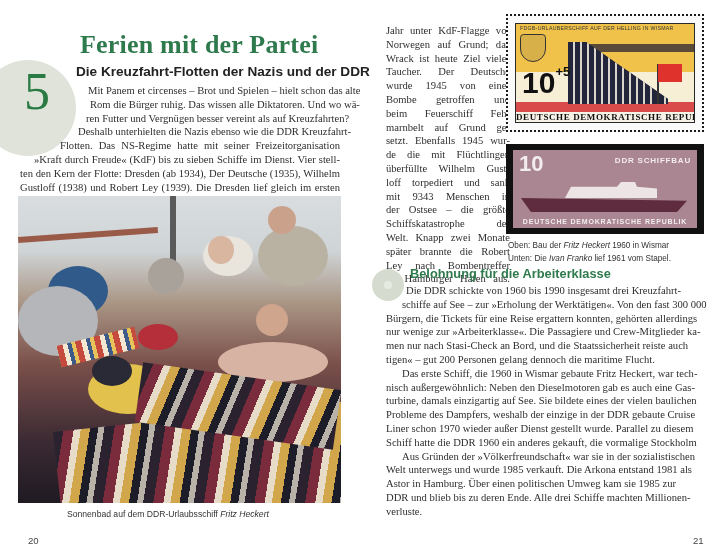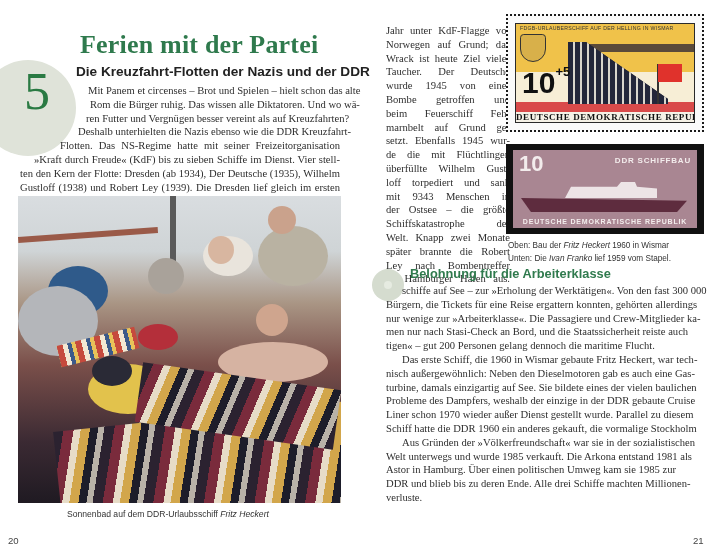--- a/index.html
+++ b/index.html
@@ -50,21 +50,21 @@
   .photo .blanket {
     position: absolute;
     background: repeating-linear-gradient(105deg, #2b2230 0 10px, #7a2b3c 10px 20px, #e7dcc7 20px 27px, #d2a64b 27px 36px, #1d1d2a 36px 44px, #b9b2a8 44px 50px);
   }
   .photo-caption {
     position: absolute; left: 44px; top: 509px; white-space: nowrap;
     font-family: "Liberation Sans", "DejaVu Sans", sans-serif; font-size: 8.6px; color: #333; margin-left: 23px;
   }
   .photo-caption i { font-style: italic; }
   .page-num-left {
-    position: absolute; left: 8px; top: 535px;
+    position: absolute; left: 28px; top: 535px;
     font-family: "Liberation Sans", "DejaVu Sans", sans-serif; font-size: 9.6px; color: #444;
   }
 
   .col-text {
     position: absolute; left: 26px; top: 24px; width: 124px;
     font-size: 10.6px; line-height: 13.8px; color: #2e2e2e;
   }
   .col-text .ln { display: block; white-space: nowrap; text-align: justify; text-align-last: justify; }
 
   .stamp1 {
@@ -212,27 +212,28 @@
       <div class="value">10</div>
       <div class="top-text">DDR SCHIFFBAU</div>
       <div class="super"></div>
       <div class="hull"></div>
       <div class="bottom-text">DEUTSCHE DEMOKRATISCHE REPUBLIK</div>
     </div>
   </div>
 
   <div class="stamp-caption">
     <div><span>Oben: Bau der </span><i>Fritz Heckert</i><span> 1960 in Wismar</span></div>
-    <div><span>Unten: Die </span><i>Ivan Franko</i><span> lief 1959 vom Stapel.</span></div>
+    <div><span>Unten: Die </span><i>Ivan Franko</i><span> lief 1961 vom Stapel.</span></div>
   </div>
 
   <div class="section-circle"></div>
   <h3 class="section-heading">Belohnung für die Arbeiterklasse</h3>
 
   <div class="body-text">
+    <span class="ln ind2">Die DDR schickte von 1960 bis 1990 insgesamt drei Kreuzfahrt-</span>
     <span class="ln ind1">schiffe auf See – zur »Erholung der Werktätigen«. Von den fast 300 000</span>
     <span class="ln">Bürgern, die Tickets für eine Reise ergattern konnten, gehörten allerdings</span>
     <span class="ln">nur wenige zur »Arbeiterklasse«. Die Passagiere und Crew-Mitglieder ka-</span>
     <span class="ln">men nur nach Stasi-Check an Bord, und die Staatssicherheit reiste auch</span>
     <span class="ln last">tigen« – gut 200 Personen gelang dennoch die maritime Flucht.</span>
     <span class="ln ind1">Das erste Schiff, die 1960 in Wismar gebaute Fritz Heckert, war tech-</span>
     <span class="ln">nisch außergewöhnlich: Neben den Dieselmotoren gab es auch eine Gas-</span>
     <span class="ln">turbine, damals einzigartig auf See. Sie bildete eines der vielen baulichen</span>
     <span class="ln">Probleme des Dampfers, weshalb der einzige in der DDR gebaute Cruise</span>
     <span class="ln">Liner schon 1970 wieder außer Dienst gestellt wurde. Parallel zu diesem</span>

